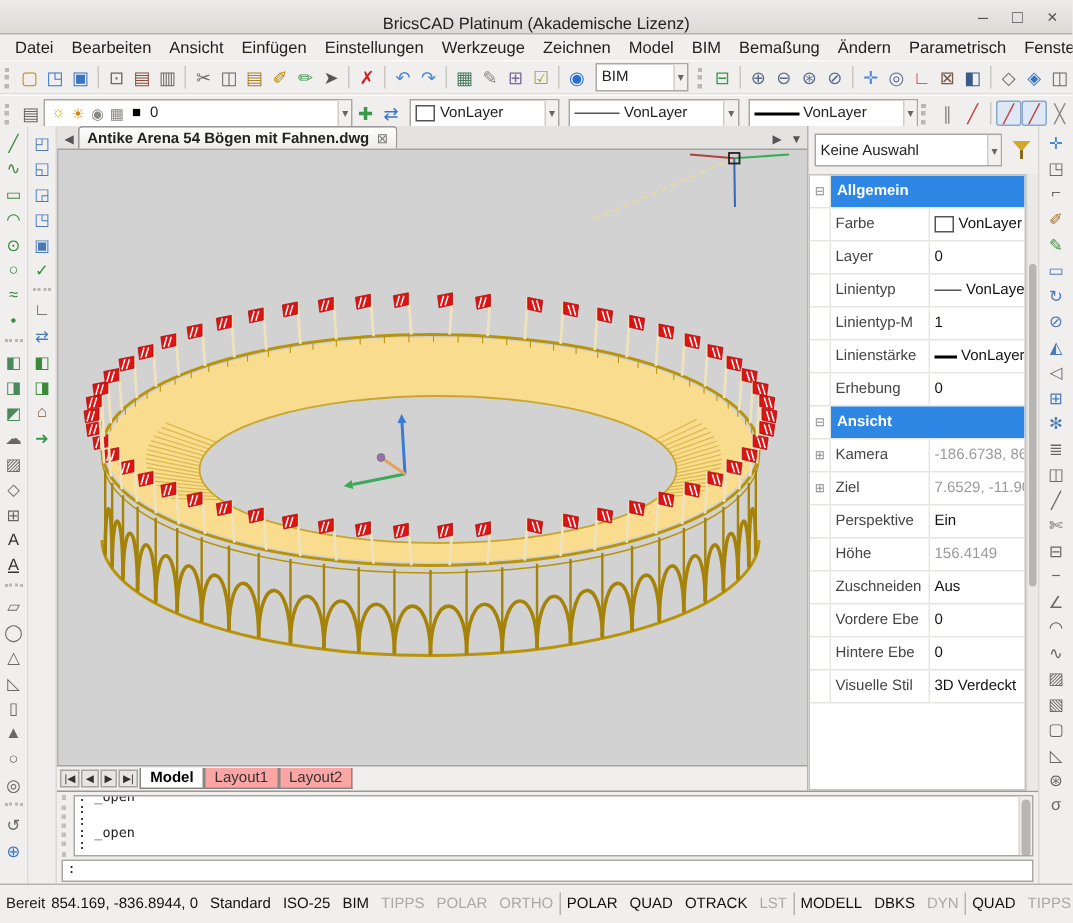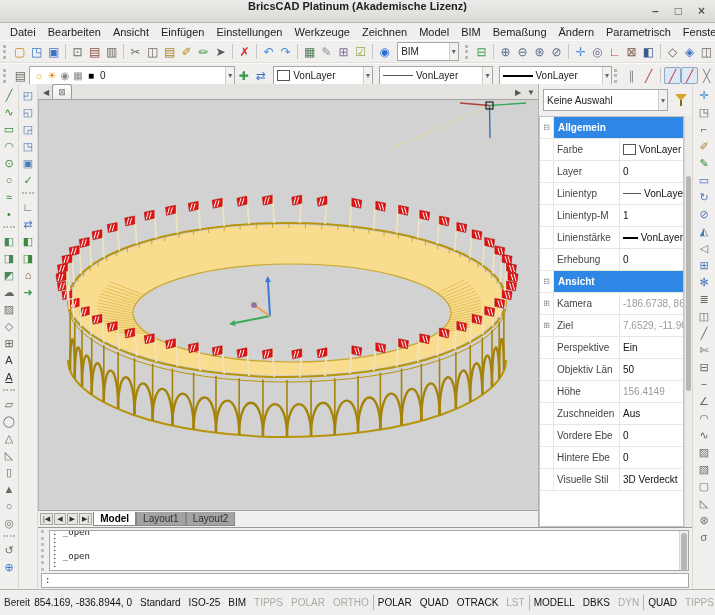--- a/index.html
+++ b/index.html
@@ -1,19 +1,19 @@
 <!DOCTYPE html>
 <html lang="de"><head>
 <meta charset="utf-8">
 <style>
   html,body{margin:0;padding:0;width:715px;height:615px;overflow:hidden;
     font-family:"Liberation Sans",sans-serif;font-size:11px;background:#f0efee;color:#222;position:relative}
   
   .titlebar{height:22px;background:linear-gradient(#edebe9,#dcdad7);border-bottom:1px solid #b5b3b0;
-    display:flex;align-items:flex-start;justify-content:center;position:relative;font-weight:bold}
+    display:flex;align-items:flex-end;justify-content:center;position:relative;font-weight:normal}
   .winbtns{position:absolute;right:10px;top:0;height:100%;display:flex;gap:16px;align-items:center;color:#555;font-size:12px}
   .winbtns span{cursor:default}
   .menubar{height:17px;display:flex;align-items:center;padding-left:4px}
   .menu-item{padding:1px 6px;white-space:nowrap}
   
   .tbrow{display:flex;align-items:center;background:#f0efee;border-top:1px solid #fbfaf9;border-bottom:1px solid #e0dedb;padding-left:1px}
   #tbrow1{height:21px}#tbrow2{height:23px}
   .grip{width:2px;height:14px;border-left:3px dotted #bab8b4;margin:0 4px 0 2px}
   .iconstrip{display:flex;align-items:center}
   .tbi{width:17px;height:17px;display:flex;align-items:center;justify-content:center;font-size:12px;border-radius:2px;cursor:default}
@@ -44,21 +44,21 @@
   .doctab{background:linear-gradient(#fefefe,#edece8);border:1px solid #999;border-bottom:none;border-radius:3px 3px 0 0;
     padding:0 5px;font-size:10px;display:flex;gap:5px;height:14px;align-items:center;font-weight:bold;color:#222}
   .tabclose{color:#777;font-size:9px;font-weight:normal}
   .tabnav.rightend{margin-left:auto}
   
   .canvas{flex:1;position:relative;background:#d2d2d2;overflow:hidden;border-left:1px solid #b5b3b0}
   .canvas svg{position:absolute;left:0;top:0}
   
   .modeltabs{height:16px;display:flex;align-items:center;background:#f0efee;border-top:1px solid #a5a3a0;font-size:10px;padding-left:2px}
   .mnav{border:1px solid #a9a7a4;background:#e8e6e3;font-size:7px;padding:1px 2px;margin-right:1px;color:#333}
-  .mtab{border:1px solid #8a8884;border-top:none;padding:0 6px;height:13px;display:flex;align-items:center;background:#a3a3a3;color:#333}
+  .mtab{border:1px solid #8a8884;border-top:none;padding:0 6px;height:13px;display:flex;align-items:center;background:#fca5a5;color:#333}
   .mtab.active{background:#fff;font-weight:bold;color:#000}
   
   .cmdarea{height:58px;border-top:1px solid #999;background:#f0efee;display:flex;flex-direction:column;padding:2px 3px}
   .cmdwrap{flex:1;display:flex;min-height:0}
   .cgrip{width:3px;border-left:3px dotted #c2c0bd;margin-right:2px}
   .cmdhist{flex:1;background:#fff;border:1px solid #a9a7a4;font-family:"DejaVu Sans Mono",monospace;font-size:9px;line-height:8px;padding:0 2px;position:relative;overflow:hidden}
   .cline{white-space:pre;margin-top:0}
   .chistlines{margin-top:-3px}
   .cscroll{position:absolute;right:0;top:0;bottom:0;width:8px;background:#efeeec;border-left:1px solid #d8d6d3}
   .cscroll .thumb{position:absolute;top:2px;right:1px;width:6px;height:38px;background:#b8b6b2;border-radius:3px}
@@ -265,20 +265,21 @@
       <span class="vtbi" style="color: rgb(122, 90, 58);">⌂</span>
       <span class="vtbi" style="color: rgb(58, 154, 74);">➜</span>
     </div>
 
   <div class="midcol">
     <div class="toprow">
       <div class="canvascol">
         <div class="tabbar">
           <span class="tabnav">◀</span>
           <div class="doctab">
+            <span>Antike Arena 54 Bögen mit Fahnen.dwg</span>
             <span class="tabclose">⊠</span>
           </div>
           <span class="tabnav rightend">▶</span>
           <span class="tabnav">▼</span>
         </div>
         <div class="canvas">
           <svg id="scene" width="504" height="417" viewBox="0 0 504 417">
               <path d="M 464 200 A 216 75 0 1 0 32 200 A 216 75 0 1 0 464 200 Z M 412 213 A 159 49 0 1 0 94 213 A 159 49 0 1 0 412 213 Z" fill-rule="evenodd" fill="#f9dc8d"></path>
               <line x1="107.92230053867868" y1="233.05149431392886" x2="75.06183461274406" y2="232.2033925268779" stroke="#dcb94e" stroke-width="0.8"></line>
               <line x1="105.02557762322891" y1="230.92877952868457" x2="71.56390505446511" y2="229.41353880912828" stroke="#dcb94e" stroke-width="0.8"></line>
@@ -732,27 +733,20 @@
               </div>
               <div class="prow">
                 <span class="pgut"></span>
                 <span class="plabel">Perspektive</span>
                 <span class="pval">
                   <span>Ein</span>
                 </span>
               </div>
               <div class="prow">
                 <span class="pgut"></span>
-                <span class="plabel">Objektiv Län</span>
-                <span class="pval">
-                  <span>50</span>
-                </span>
-              </div>
-              <div class="prow">
-                <span class="pgut"></span>
                 <span class="plabel">Höhe</span>
                 <span class="pval gray">
                   <span>156.4149</span>
                 </span>
               </div>
               <div class="prow">
                 <span class="pgut"></span>
                 <span class="plabel">Zuschneiden</span>
                 <span class="pval">
                   <span>Aus</span>

